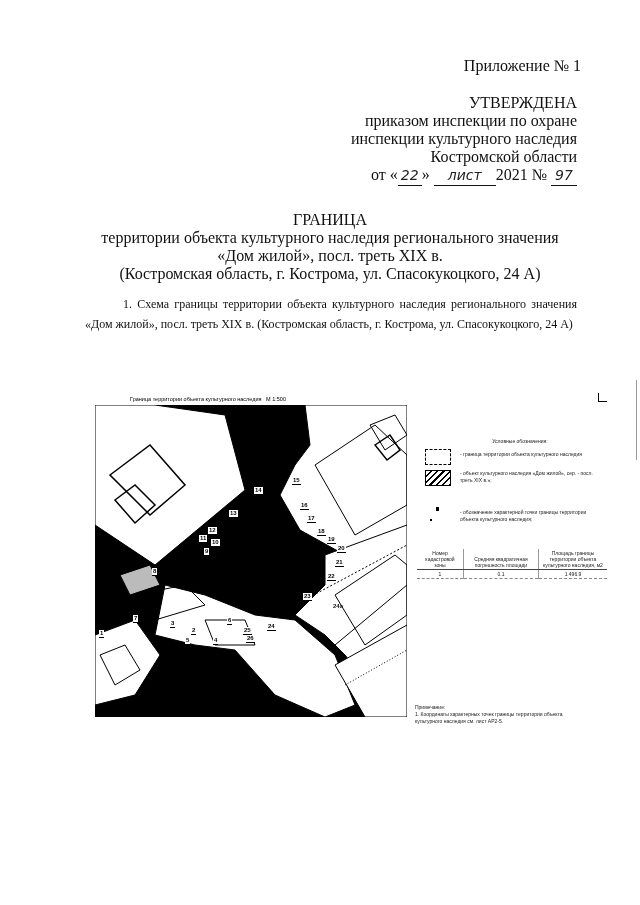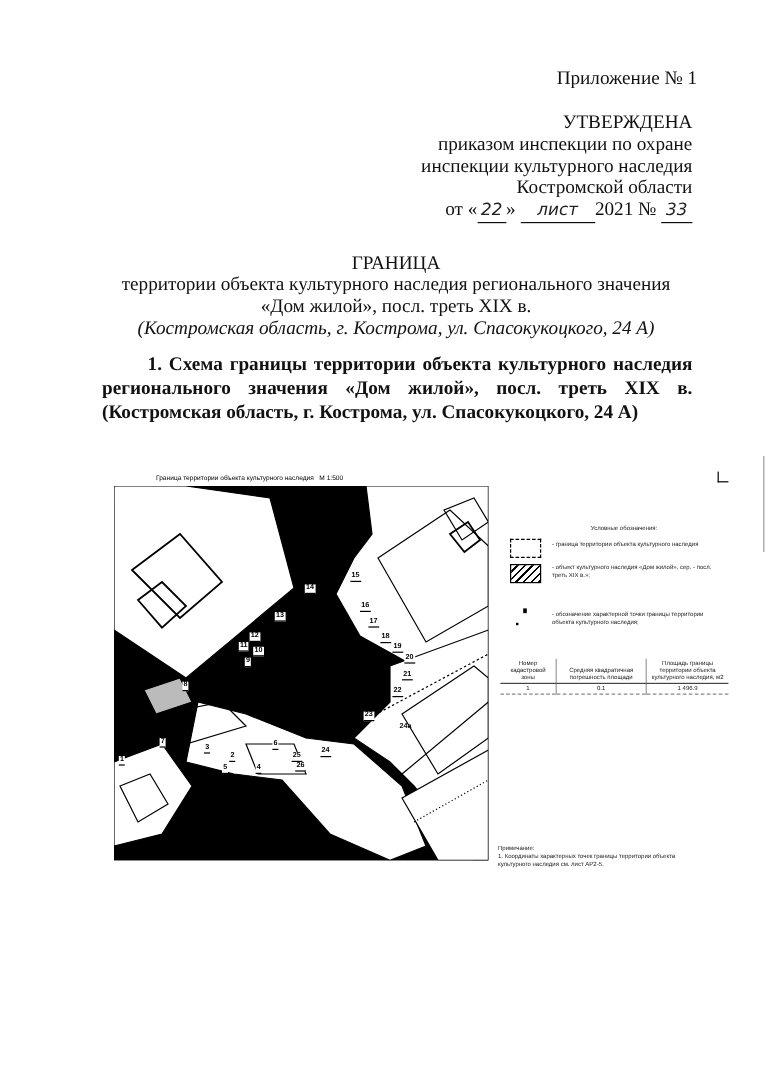--- a/index.html
+++ b/index.html
@@ -2,48 +2,48 @@
 <html><head>
 <meta charset="utf-8">
 <style>
   html, body { margin:0; padding:0; background:#fff; }
   body { width:640px; height:905px; position:relative; overflow:hidden; font-family:"Liberation Serif", serif; color:#111; }
   .abs { position:absolute; }
   .r { text-align:right; }
   .c { text-align:center; }
   .t16 { font-size:16px; line-height:19px; }
   .hw { font-family:"DejaVu Sans", sans-serif; font-style:italic; font-size:14px; color:#222; display:inline-block; border-bottom:1px solid #111; text-align:center; }
-  .just { text-align:justify; font-size:16px; line-height:20px;font-weight:bold; }
+  .just { text-align:justify; font-size:12px; line-height:20px; }
   .map { position:absolute; left:95px; top:405px; width:312px; height:312px; background:#000; overflow:hidden; }
   .map-title { position:absolute; left:130px; top:396px; font-family:"Liberation Sans", sans-serif; font-size:5.5px; color:#000; }
   .legend { position:absolute; font-family:"Liberation Sans", sans-serif; font-size:5px; color:#222; line-height:7px; }
   .pt { position:absolute; background:#fff; color:#000; font-family:"Liberation Sans", sans-serif; font-size:6px; font-weight:bold; padding:0 1px; border-bottom:1px solid #000; line-height:7px; }
   table.areas { position:absolute; left:417px; top:549px; width:190px; border-collapse:collapse; font-family:"Liberation Sans", sans-serif; font-size:5px; color:#222; }
   table.areas th { font-weight:normal; border-bottom:1px solid #444; padding:1px 2px; vertical-align:bottom; }
   table.areas td { text-align:center; border-bottom:1px dashed #888; padding:1px 2px; }
   table.areas th + th, table.areas td + td { border-left:1px solid #999; }
 </style>
 </head>
 <body>
 
 <div class="abs r t16" style="left:304px; top:56px; width:277px;">Приложение № 1</div>
 <div class="abs r t16" style="left:300px; top:93px; width:277px;">УТВЕРЖДЕНА</div>
 <div class="abs r t16" style="left:300px; top:111px; width:277px;">приказом инспекции по охране</div>
 <div class="abs r t16" style="left:300px; top:129px; width:277px;">инспекции культурного наследия</div>
 <div class="abs r t16" style="left:300px; top:147px; width:277px;">Костромской области</div>
 <div class="abs r t16" style="left:300px; top:165px; width:277px;">
   <span>от «</span><span class="hw" style="width:24px;">22</span><span>»</span>
   <span class="hw" style="width:62px;">лист</span><span>2021 №</span>
-  <span class="hw" style="width:26px;">33</span>
+  <span class="hw" style="width:26px;">97</span>
 </div>
 
 <div class="abs c t16" style="left:60px; top:210px; width:540px;">ГРАНИЦА</div>
 <div class="abs c t16" style="left:60px; top:228px; width:540px;">территории объекта культурного наследия регионального значения</div>
 <div class="abs c t16" style="left:60px; top:246px; width:540px;">«Дом жилой», посл. треть XIX в.</div>
-<div class="abs c t16" style="left:60px; top:264px; width:540px;font-style:italic;">(Костромская область, г. Кострома, ул. Спасокукоцкого, 24 А)</div>
+<div class="abs c t16" style="left:60px; top:264px; width:540px;">(Костромская область, г. Кострома, ул. Спасокукоцкого, 24 А)</div>
 
 <div class="abs just" style="left:85px; top:294px; width:492px; text-indent:38px;">1. Схема границы территории объекта культурного наследия регионального значения «Дом жилой», посл. треть XIX в. (Костромская область, г. Кострома, ул. Спасокукоцкого, 24 А)</div>
 
 <div class="abs" style="left:598px; top:393px; width:8px; height:8px; border-left:1px solid #000; border-bottom:1px solid #000;"></div>
 <div class="abs" style="left:636px; top:380px; width:1px; height:80px; background:#999;"></div>
 
 <div class="map-title"><span>Граница территории объекта культурного наследия</span>&nbsp;&nbsp;&nbsp;<span>М 1:500</span></div>
 
 <div class="map">
   <svg width="312" height="312" viewBox="0 0 312 312">

